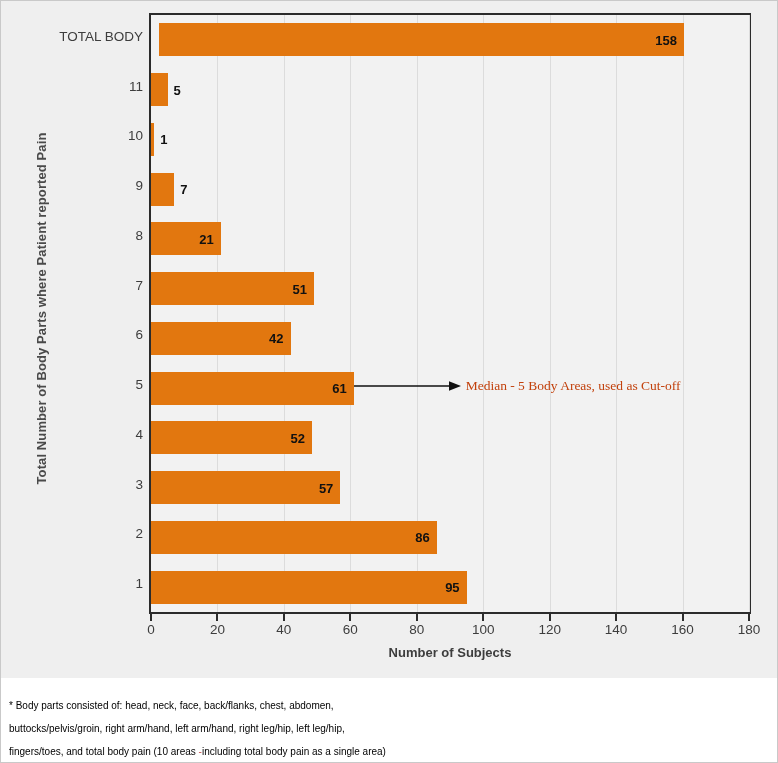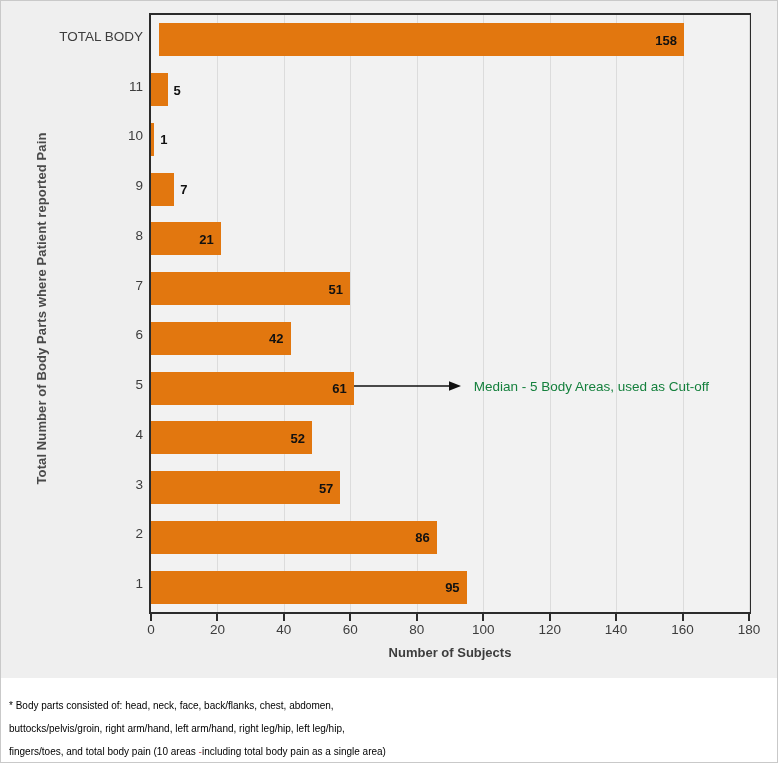--- a/index.html
+++ b/index.html
@@ -144,23 +144,24 @@
     top: 372px;
     height: 20px;
     display: flex;
     align-items: center;
   }
   #annotation-arrow {
     display: block;
   }
   #annotation-text {
     font-size: 13.5px;
-    color: #15803d;
+    color: #c2410c;
     white-space: nowrap;
-    margin-left: 12px;
+    margin-left: 4px;
+    font-family: Liberation Serif, serif;
   }
 
   
   #footnote {
     position: absolute;
     left: 0;
     top: 677px;
     width: 778px;
     height: 86px;
     background: #ffffff;
@@ -233,21 +234,21 @@
             <div class="bar" style="width: 23.2556px;">
               <span class="bar-value outside">7</span>
             </div>
           </div>
           <div class="bar-row" style="top: 207.375px;">
             <div class="bar" style="width: 69.7667px;">
               <span class="bar-value">21</span>
             </div>
           </div>
           <div class="bar-row" style="top: 257.125px;">
-            <div class="bar" style="width: 163px; padding-left: 36px;">
+            <div class="bar" style="width: 163px;">
               <span class="bar-value">51</span>
             </div>
           </div>
           <div class="bar-row" style="top: 306.875px;">
             <div class="bar" style="width: 139.533px;">
               <span class="bar-value">42</span>
             </div>
           </div>
           <div class="bar-row" style="top: 356.625px;">
             <div class="bar" style="width: 202.656px;">

